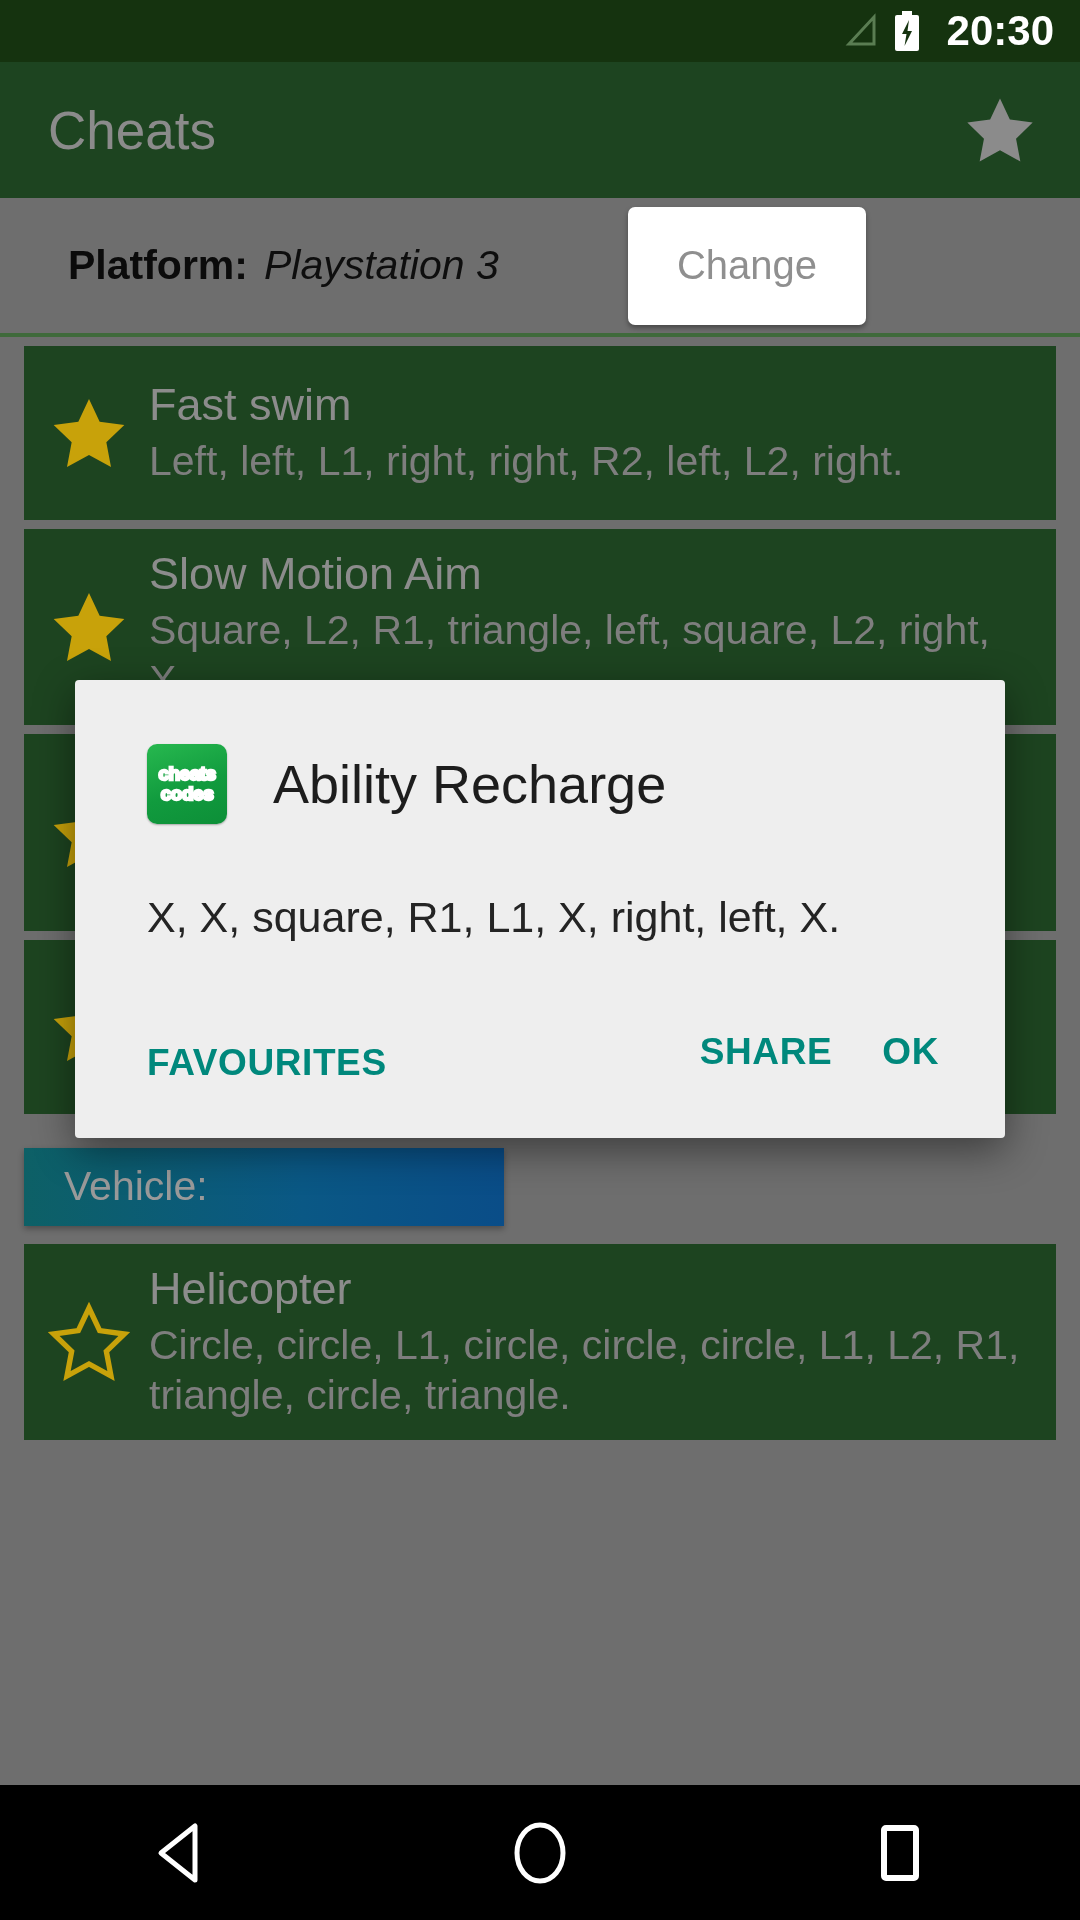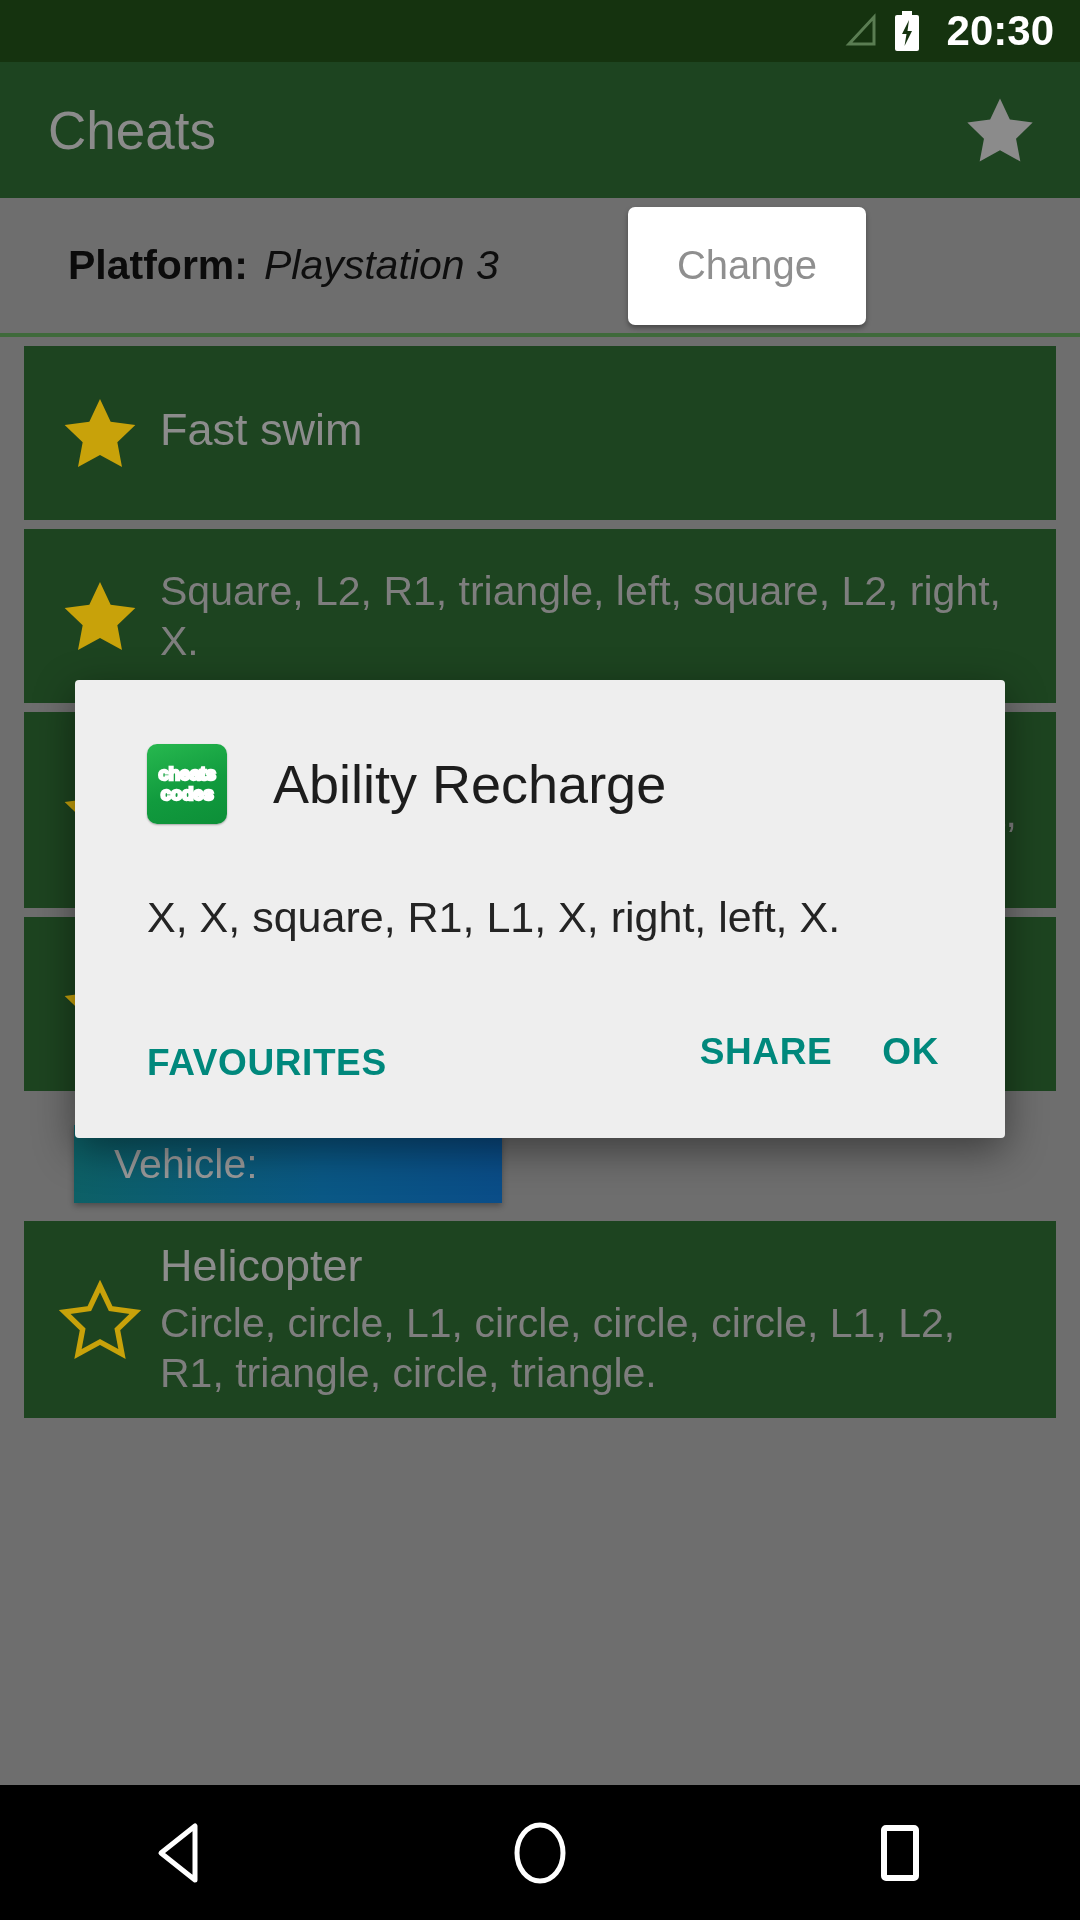--- a/index.html
+++ b/index.html
@@ -63,37 +63,37 @@
     position:absolute; top:333px; left:0; width:1080px; height:1452px;
     background:#6e6e6e; overflow:hidden;
   }
   .divider-top { width:100%; height:4px; background:#3f6a3b; }
 
   .card {
     position:relative;
     margin:9px 24px 0 24px;
     background:#1d4420;
     display:flex; align-items:center;
-    padding:20px 18px 20px 16px;
+    padding:20px 18px 20px 5px;
     min-height:174px;
   }
   .card-star { width:120px; flex:0 0 120px; display:flex; align-items:center; justify-content:center; }
   .card-star svg { width:82px; height:80px; display:block; }
   .card-text { flex:1; padding-right:10px; }
   .card-title {
     color:#8c8c8c; font-size:45px; line-height:1.12; margin-bottom:6px;
   }
   .card-sub {
     color:#7e7e7e; font-size:41px; line-height:1.22;
   }
 
   
   .section-head {
-    margin:34px 24px 18px 74px;
-    width:428px; height:78px;
+    margin:34px 24px 18px 24px;
+    width:480px; height:78px;
     background:linear-gradient(90deg,#0d6066 0%,#0a5885 58%,#0a4d88 100%);
     display:flex; align-items:center; padding-left:40px;
     box-shadow:0 3px 6px rgba(0,0,0,0.3);
   }
   .section-head-label { color:#9a9a9a; font-size:41px; line-height:1; }
 
   
   .scrim {
     position:absolute; top:0; left:0; width:1080px; height:1785px;
     background:rgba(0,0,0,0.0); pointer-events:none;
@@ -194,30 +194,32 @@
     <div class="divider-top"></div>
 
     <div class="card">
       <div class="card-star">
         <svg viewBox="0 0 24 24">
             <path d="M12 1.8 L15.2 8.6 L22.6 9.6 L17.2 14.8 L18.6 22.2 L12 18.6 L5.4 22.2 L6.8 14.8 L1.4 9.6 L8.8 8.6 Z" fill="#c8a20a"></path>
           </svg>
       </div>
       <div class="card-text">
         <div class="card-title">Fast swim</div>
-      </div>
-    </div>
-
-    <div class="card">
-      <div class="card-star">
-        <svg viewBox="0 0 24 24">
-            <path d="M12 1.8 L15.2 8.6 L22.6 9.6 L17.2 14.8 L18.6 22.2 L12 18.6 L5.4 22.2 L6.8 14.8 L1.4 9.6 L8.8 8.6 Z" fill="#c8a20a"></path>
-          </svg>
-      </div>
-      <div class="card-text">
+        <div class="card-sub">Left, left, L1, right, right, R2, left, L2, right.</div>
+      </div>
+    </div>
+
+    <div class="card">
+      <div class="card-star">
+        <svg viewBox="0 0 24 24">
+            <path d="M12 1.8 L15.2 8.6 L22.6 9.6 L17.2 14.8 L18.6 22.2 L12 18.6 L5.4 22.2 L6.8 14.8 L1.4 9.6 L8.8 8.6 Z" fill="#c8a20a"></path>
+          </svg>
+      </div>
+      <div class="card-text">
+        <div class="card-title">Slow Motion Aim</div>
         <div class="card-sub">Square, L2, R1, triangle, left, square, L2, right, X.</div>
       </div>
     </div>
 
     <div class="card">
       <div class="card-star">
         <svg viewBox="0 0 24 24">
             <path d="M12 1.8 L15.2 8.6 L22.6 9.6 L17.2 14.8 L18.6 22.2 L12 18.6 L5.4 22.2 L6.8 14.8 L1.4 9.6 L8.8 8.6 Z" fill="#c8a20a"></path>
           </svg>
       </div>

